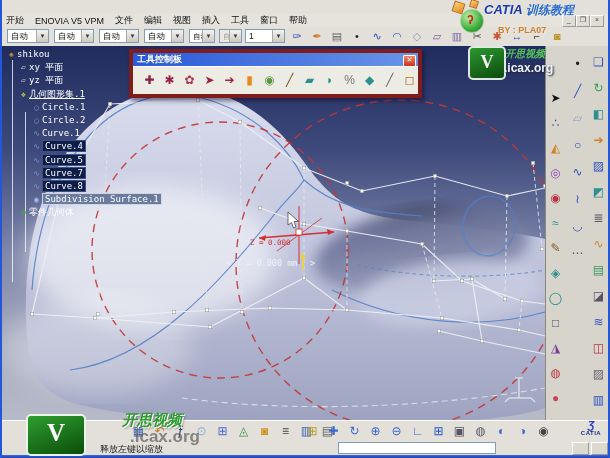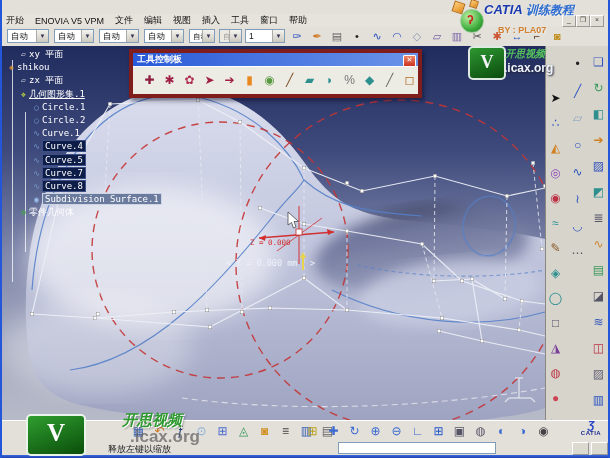--- a/index.html
+++ b/index.html
@@ -80,21 +80,21 @@
   .mascot-cube{width:9px;height:9px;background:linear-gradient(135deg,#ffcf7a,#e08a1a);
     border:1px solid #b86a10;transform:rotate(18deg);}
   
   .btoolbar{left:0;right:0;top:420px;height:21px;background:#e3e0da;border-top:1px solid #fff;
     border-bottom:1px solid #b6b2a8;}
   .bt-icon{width:17px;height:18px;font-size:12px;line-height:18px;text-align:center;}
   .catia-logo{right:4px;top:421px;width:26px;text-align:center;color:#1a2a8a;}
   .catia-logo .z{font-size:11px;font-weight:bold;font-style:italic;color:#2a46c8;line-height:9px;display:block;}
   .catia-logo .c{font-size:6px;font-weight:bold;letter-spacing:.5px;display:block;}
   .statusbar{left:0;right:0;top:441px;height:14px;background:#e3e0da;font-size:9px;color:#222;}
-  .status-msg{left:106px;top:2px;}
+  .status-msg{left:98px;top:2px;}
   .power-input{left:336px;top:1px;width:152px;height:10px;border:1px solid #7f9db9;background:#fff;
     font-size:8px;padding:0 2px;}
   .mini-btn{top:1px;width:15px;height:11px;background:#dcd9d1;border:1px solid #999;
     border-top-color:#fff;border-left-color:#fff;}
   .bottom-edge{left:0;right:0;top:455px;height:3px;background:linear-gradient(#3a6ae0,#1c3fb0);}
 </style>
 </head>
 <body>
 
 <div id="win">
@@ -277,23 +277,23 @@
         <line x1="513" y1="332" x2="521" y2="332"></line>
       <line x1="507" y1="352" x2="529" y2="352"></line>
       <line x1="507" y1="352" x2="503" y2="356"></line>
         <line x1="529" y1="352" x2="533" y2="356"></line>
     </g>
   </svg>
 
   <div id="tree" class="abs">
     <div class="treeline" style="left:8px;top:12px;height:222px"></div>
     <div class="treeline" style="left:21px;top:64px;height:140px"></div>
+    <div class="trow lvl0"><span class="ti" style="color:#d09030">◈</span><span class="tl">shikou</span></div>
     <div class="trow lvl1"><span class="ti" style="color:#c8ccd8">▱</span><span class="tl">xy 平面</span></div>
-    <div class="trow lvl0"><span class="ti" style="color:#d09030">◈</span><span class="tl">shikou</span></div>
-    <div class="trow lvl1"><span class="ti" style="color:#c8ccd8">▱</span><span class="tl">zx 平面</span></div>
+    <div class="trow lvl1"><span class="ti" style="color:#c8ccd8">▱</span><span class="tl">yz 平面</span></div>
     <div class="trow lvl1"><span class="ti" style="color:#b8d040">❖</span><span class="tl underl">几何图形集.1</span></div>
     <div class="trow lvl2"><span class="ti" style="color:#7a9fd4">○</span><span class="tl">Circle.1</span></div>
     <div class="trow lvl2"><span class="ti" style="color:#7a9fd4">○</span><span class="tl">Circle.2</span></div>
     <div class="trow lvl2"><span class="ti" style="color:#7a9fd4">∿</span><span class="tl">Curve.1</span></div>
     <div class="trow lvl2 dark-row"><span class="ti" style="color:#7a9fd4">∿</span><span class="tl">Curve.4</span></div>
     <div class="trow lvl2 dark-row"><span class="ti" style="color:#7a9fd4">∿</span><span class="tl">Curve.5</span></div>
     <div class="trow lvl2 dark-row"><span class="ti" style="color:#7a9fd4">∿</span><span class="tl">Curve.7</span></div>
     <div class="trow lvl2 dark-row"><span class="ti" style="color:#7a9fd4">∿</span><span class="tl">Curve.8</span></div>
     <div class="trow lvl2 sel-row"><span class="ti" style="color:#9cc4f0">◉</span><span class="tl">Subdivision Surface.1</span></div>
     <div class="trow lvl1"><span class="ti" style="color:#44aa44">⚙</span><span class="tl">零件几何体</span></div>

